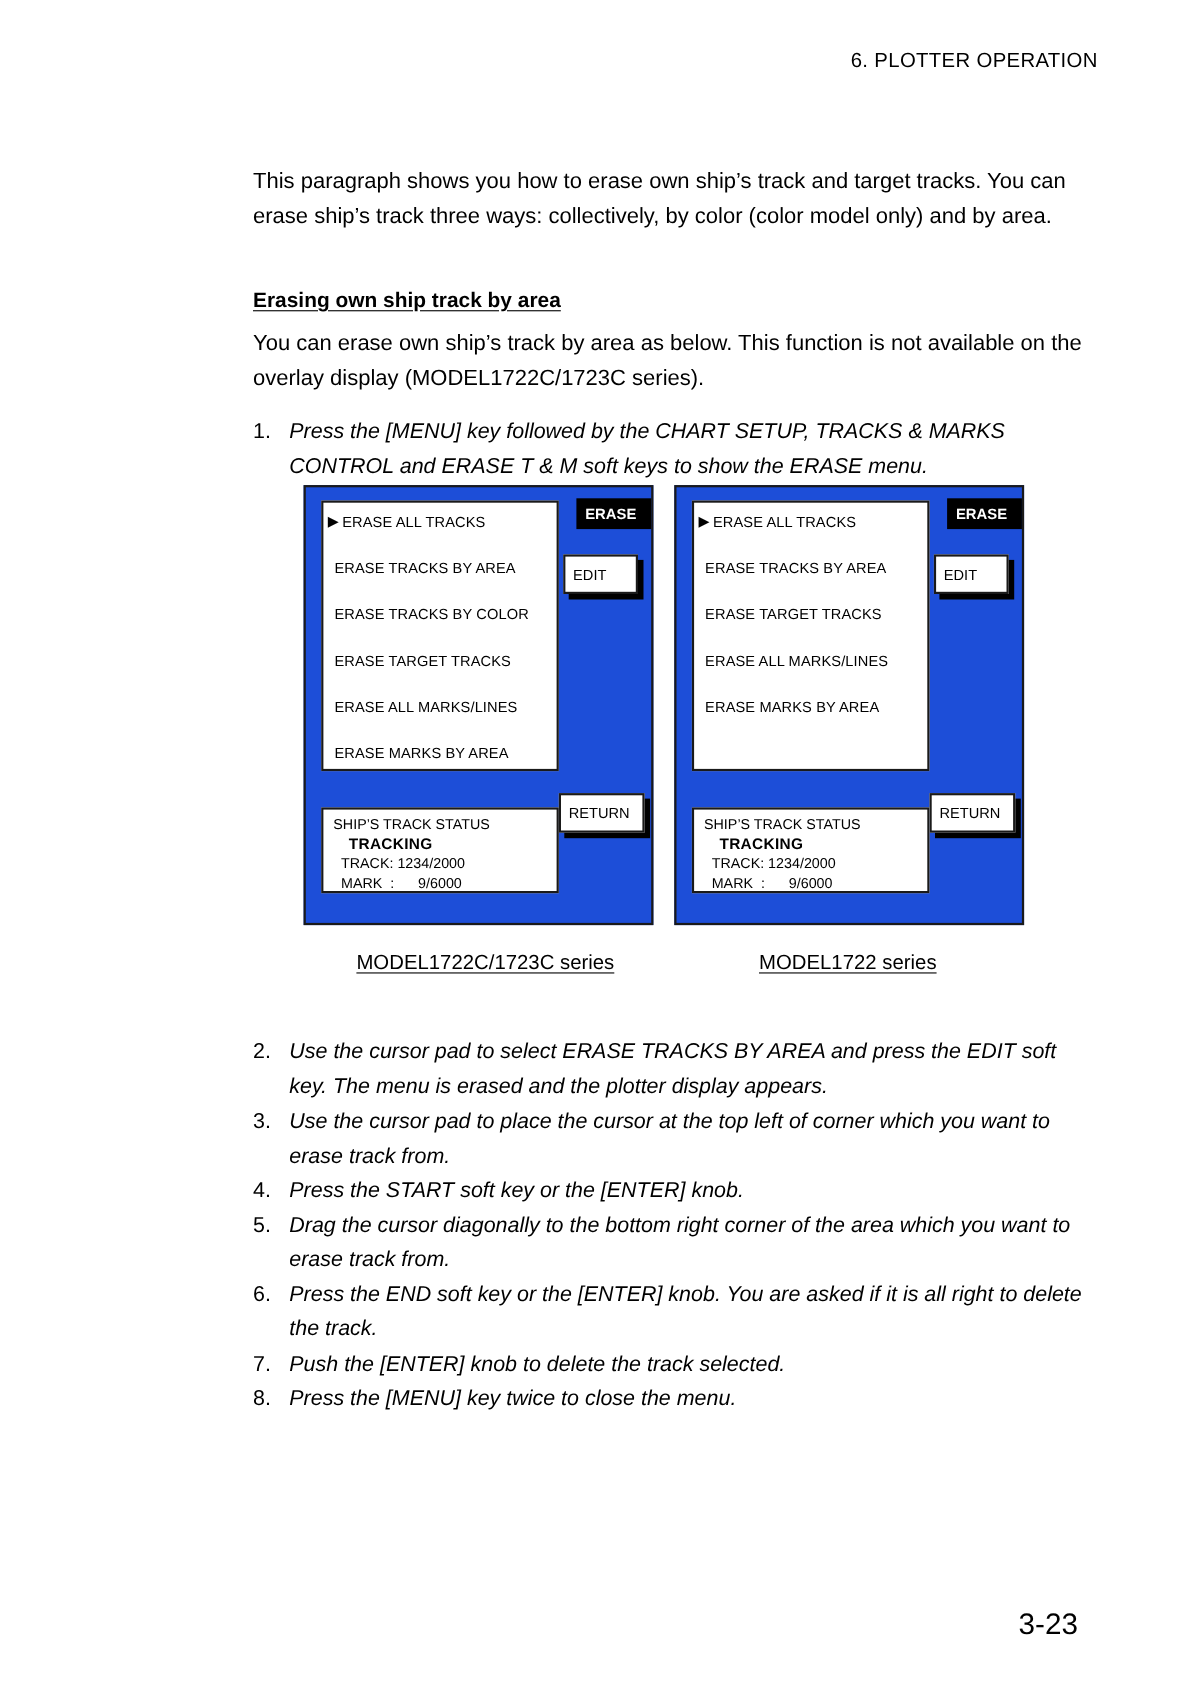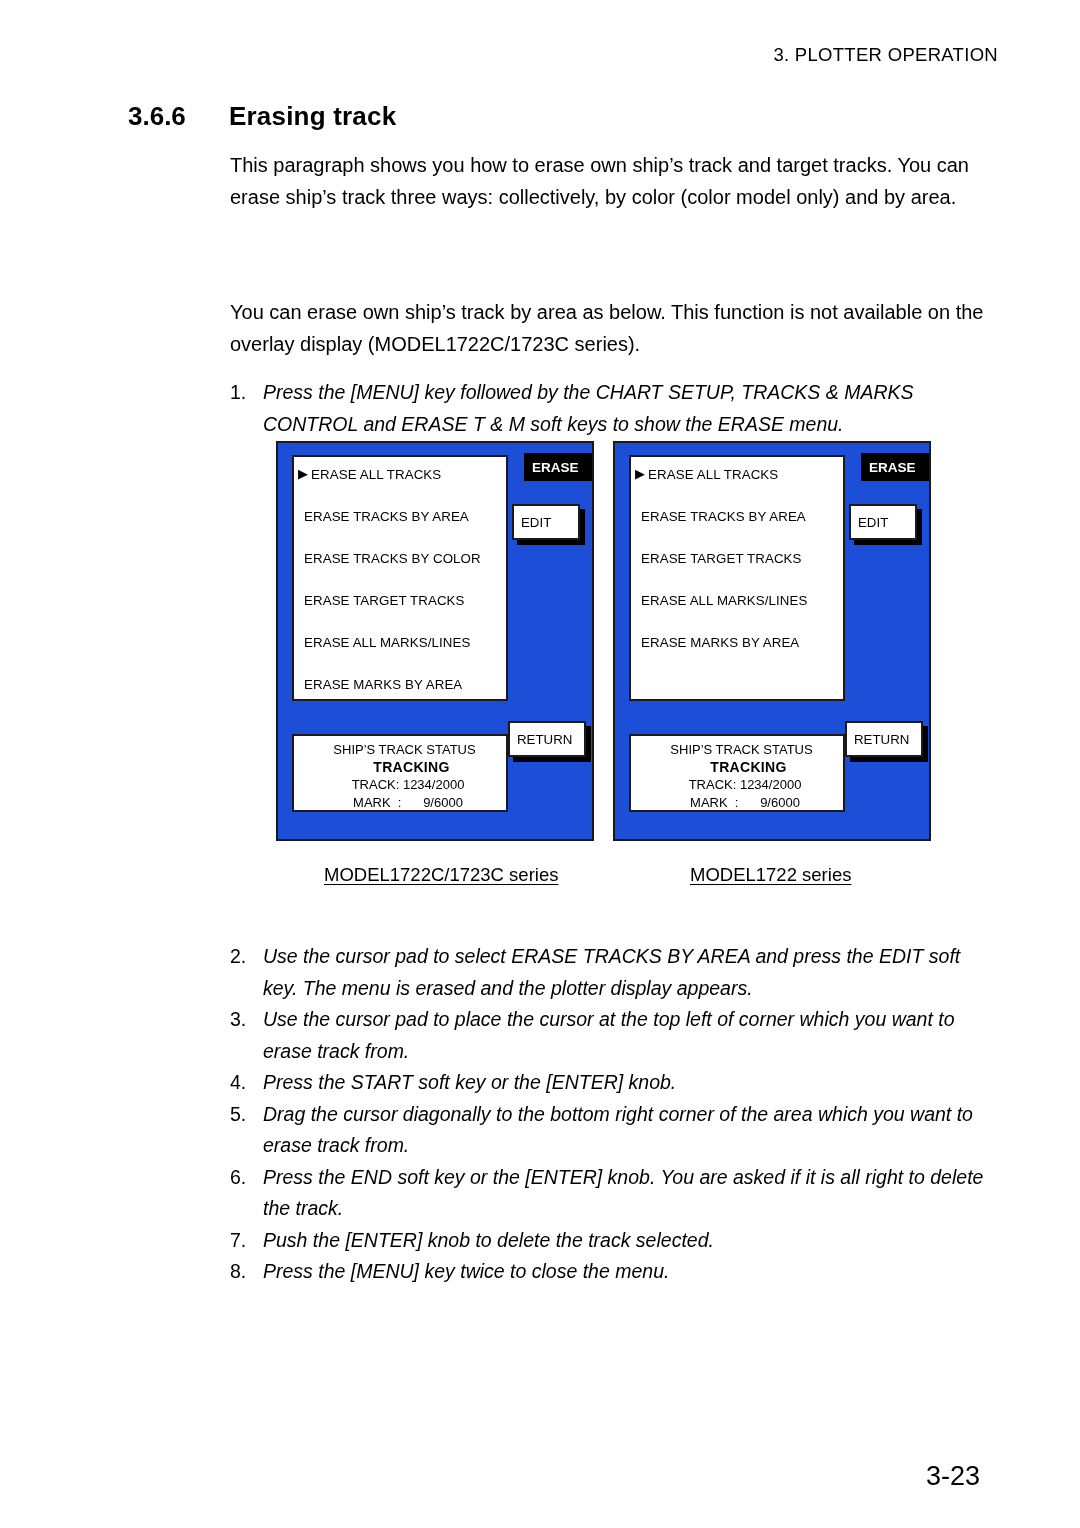--- a/index.html
+++ b/index.html
@@ -157,21 +157,20 @@
     left: 14px;
     bottom: 27px;
     width: 216px;
     height: 78px;
     background: #ffffff;
     border: 2px solid #1a1a1a;
     box-sizing: border-box;
     padding: 5px 0 0 9px;
     font-size: 13px;
     line-height: 17.5px;
-    text-align: center;
   }
   .status-box .st-tracking {
     font-weight: bold;
     font-size: 14px;
     padding-left: 14px;
     letter-spacing: 0.3px;
   }
   .status-box .st-row { padding-left: 7px; white-space: pre; }
 
   
@@ -201,29 +200,26 @@
     bottom: 36px;
     font-weight: normal;
     font-size: 27px;
   }
 </style>
 </head>
 <body>
 
 <div class="page">
 
-  <div class="running-head">3. PLOTTER OPERATION</div>
-
-  <div class="sec-heading">
-    <span class="sec-num">3.6.6</span>
-    <span class="sec-title">Erasing track</span>
-  </div>
+  <div class="running-head">6. PLOTTER OPERATION</div>
+
 
   <div class="body-col para" style="top:150px;">This paragraph shows you how to erase own ship’s track and target tracks. You can erase ship’s track three ways: collectively, by color (color model only) and by area.</div>
 
+  <div class="body-col sub-heading" style="top:258px;width:auto;">Erasing own ship track by area</div>
 
   <div class="body-col para" style="top:297px;">You can erase own ship’s track by area as below. This function is not available on the overlay display (MODEL1722C/1723C series).</div>
 
   <div class="steps" style="top:377px;">
     <div class="step">
       <span class="step-num">1.</span>
       <span class="step-text">Press the [MENU] key followed by the CHART SETUP, TRACKS &amp; MARKS CONTROL and ERASE T &amp; M soft keys to show the ERASE menu.</span>
     </div>
   </div>
 

